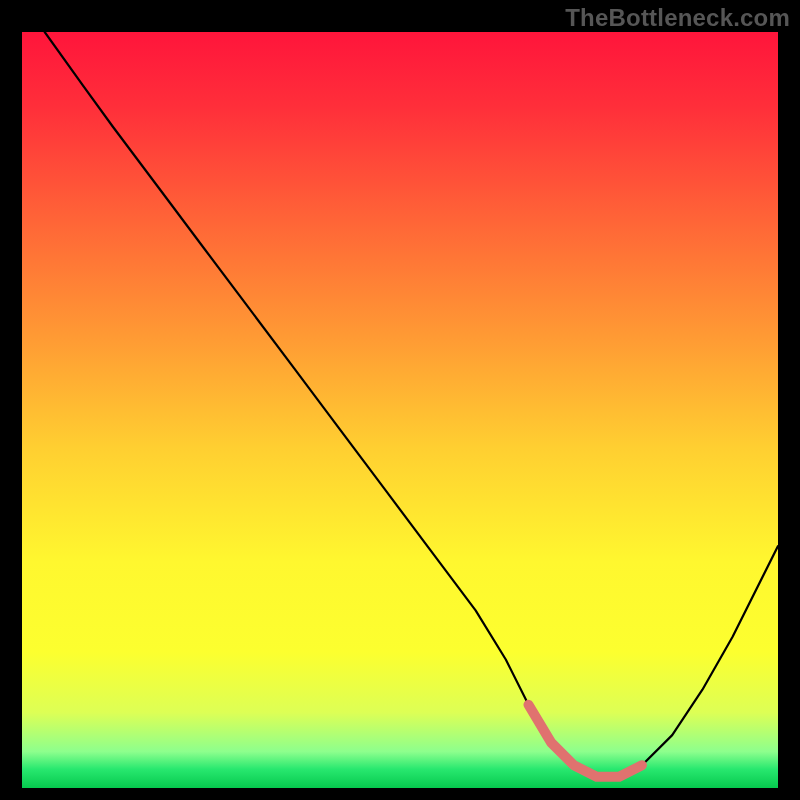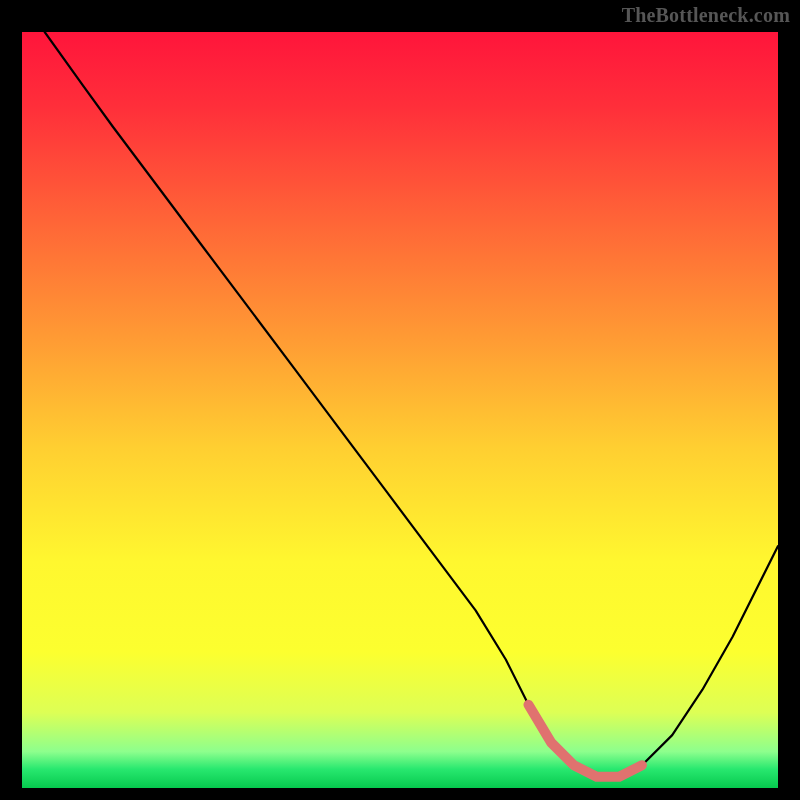--- a/index.html
+++ b/index.html
@@ -2,22 +2,22 @@
 <html><head>
 <meta charset="utf-8">
 <style>
   * { margin: 0; padding: 0; box-sizing: border-box; }
   html, body { width: 800px; height: 800px; overflow: hidden; background: #000; }
   .frame { position: relative; width: 800px; height: 800px; background: #000; }
   .watermark {
     position: absolute;
     top: 4px;
     right: 10px;
-    font-family: Liberation Serif, serif;
-    font-size: 20px;
+    font-family: Liberation Sans, sans-serif;
+    font-size: 24px;
     font-weight: bold;
     color: #565656;
     letter-spacing: 0.2px;
   }
   .plot {
     position: absolute;
     left: 22px;
     top: 32px;
     width: 756px;
     height: 756px;

